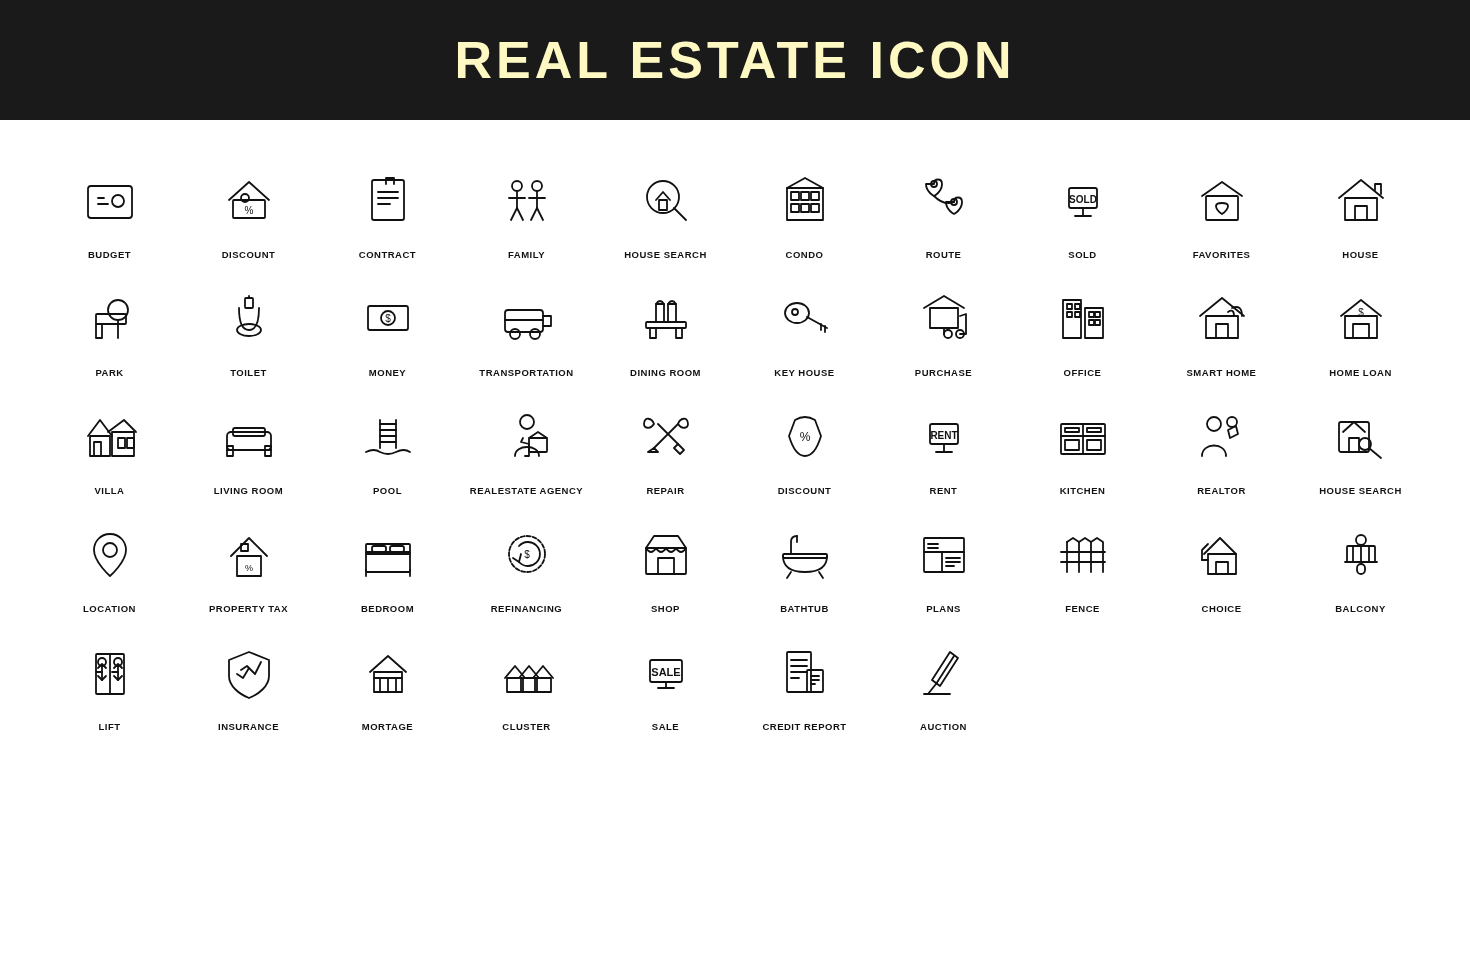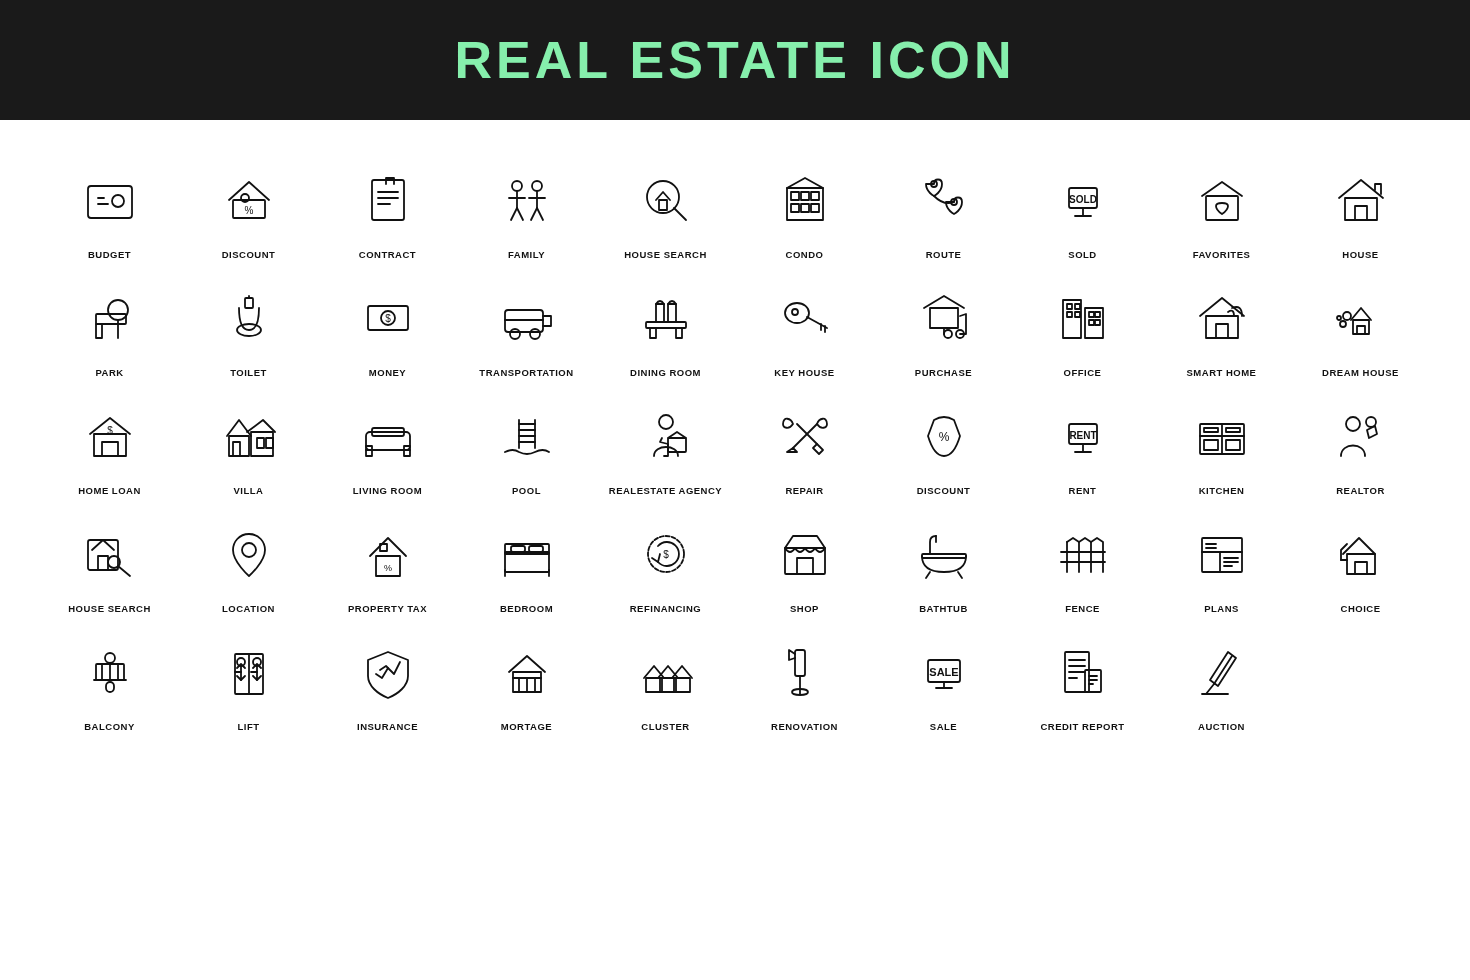--- a/index.html
+++ b/index.html
@@ -4,21 +4,21 @@
   <style>
     * { margin: 0; padding: 0; box-sizing: border-box; }
     body {
       font-family: Arial, sans-serif;
       background: #fff;
       width: 1470px;
       min-height: 980px;
     }
     .header {
       background: #1a1a1a;
-      color: #86efac;
+      color: #fef9c3;
       text-align: center;
       padding: 30px 0;
       font-size: 52px;
       font-weight: 900;
       letter-spacing: 4px;
       text-transform: uppercase;
     }
     .icon-grid {
       display: grid;
       grid-template-columns: repeat(10, 1fr);
@@ -313,33 +313,20 @@
           <path d="M8 28 L30 10 L52 28"></path>
           <rect x="14" y="28" width="32" height="22"></rect>
           <rect x="24" y="36" width="12" height="14"></rect>
           <path d="M36 24 Q42 20 42 28"></path>
           <path d="M40 20 Q50 16 50 28"></path>
         </svg>
     </div>
     <span class="icon-label">SMART HOME</span>
   </div>
 
-  <div class="icon-cell">
-    <div class="icon-img">
-      <svg viewBox="0 0 60 60">
-          <path d="M20 32 L30 20 L40 32"></path>
-          <rect x="22" y="32" width="16" height="14"></rect>
-          <circle cx="16" cy="28" r="4"></circle>
-          <circle cx="12" cy="36" r="3"></circle>
-          <circle cx="8" cy="30" r="2"></circle>
-          <rect x="26" y="38" width="8" height="8"></rect>
-        </svg>
-    </div>
-    <span class="icon-label">DREAM HOUSE</span>
-  </div>
 
   <div class="icon-cell">
     <div class="icon-img">
       <svg viewBox="0 0 60 60">
           <path d="M10 28 L30 12 L50 28"></path>
           <rect x="14" y="28" width="32" height="22"></rect>
           <rect x="22" y="36" width="16" height="14"></rect>
           <text x="30" y="28" font-size="10" stroke="none" fill="#111" text-anchor="middle">$</text>
         </svg>
     </div>
@@ -543,50 +530,50 @@
       <svg viewBox="0 0 60 60">
           <path d="M8 32 Q8 48 30 48 Q52 48 52 32"></path>
           <rect x="8" y="30" width="44" height="4" rx="1"></rect>
           <line x1="16" y1="48" x2="12" y2="54"></line>
           <line x1="44" y1="48" x2="48" y2="54"></line>
           <path d="M16 30 L16 18 Q16 12 22 12"></path>
           <line x1="22" y1="12" x2="22" y2="18"></line>
         </svg>
     </div>
     <span class="icon-label">BATHTUB</span>
-  </div>
-
-  <div class="icon-cell">
-    <div class="icon-img">
-      <svg viewBox="0 0 60 60">
-          <line x1="8" y1="28" x2="52" y2="28"></line>
-          <line x1="8" y1="38" x2="52" y2="38"></line>
-          <path d="M14 18 L14 48"></path>
-          <path d="M14 18 L20 14 L26 18 L26 48"></path>
-          <path d="M26 18 L32 14 L38 18 L38 48"></path>
-          <path d="M38 18 L44 14 L50 18 L50 48"></path>
-        </svg>
-    </div>
-    <span class="icon-label">FENCE</span>
   </div>
 
   <div class="icon-cell">
     <div class="icon-img">
       <svg viewBox="0 0 60 60">
           <rect x="10" y="14" width="40" height="34" rx="1"></rect>
           <line x1="10" y1="28" x2="50" y2="28"></line>
           <line x1="28" y1="28" x2="28" y2="48"></line>
           <line x1="14" y1="20" x2="24" y2="20"></line>
           <line x1="14" y1="24" x2="24" y2="24"></line>
           <line x1="32" y1="34" x2="46" y2="34"></line>
           <line x1="32" y1="38" x2="46" y2="38"></line>
           <line x1="32" y1="42" x2="40" y2="42"></line>
         </svg>
     </div>
     <span class="icon-label">PLANS</span>
+  </div>
+
+  <div class="icon-cell">
+    <div class="icon-img">
+      <svg viewBox="0 0 60 60">
+          <line x1="8" y1="28" x2="52" y2="28"></line>
+          <line x1="8" y1="38" x2="52" y2="38"></line>
+          <path d="M14 18 L14 48"></path>
+          <path d="M14 18 L20 14 L26 18 L26 48"></path>
+          <path d="M26 18 L32 14 L38 18 L38 48"></path>
+          <path d="M38 18 L44 14 L50 18 L50 48"></path>
+        </svg>
+    </div>
+    <span class="icon-label">FENCE</span>
   </div>
 
   <div class="icon-cell">
     <div class="icon-img">
       <svg viewBox="0 0 60 60">
           <path d="M12 30 L28 14 L44 30"></path>
           <rect x="16" y="30" width="28" height="20"></rect>
           <rect x="24" y="38" width="12" height="12"></rect>
           <path d="M10 36 L10 26 L16 20"></path>
           <line x1="10" y1="36" x2="16" y2="36"></line>
@@ -662,31 +649,20 @@
           <rect x="10" y="36" width="16" height="14"></rect>
           <path d="M22 36 L32 24 L42 36"></path>
           <rect x="24" y="36" width="16" height="14"></rect>
           <path d="M36 36 L46 24 L56 36"></path>
           <rect x="38" y="36" width="16" height="14"></rect>
         </svg>
     </div>
     <span class="icon-label">CLUSTER</span>
   </div>
 
-  <div class="icon-cell">
-    <div class="icon-img">
-      <svg viewBox="0 0 60 60">
-          <rect x="20" y="8" width="10" height="26" rx="2"></rect>
-          <path d="M20 12 L14 8 L14 18 L20 16"></path>
-          <line x1="25" y1="34" x2="25" y2="52"></line>
-          <ellipse cx="25" cy="50" rx="8" ry="3"></ellipse>
-        </svg>
-    </div>
-    <span class="icon-label">RENOVATION</span>
-  </div>
 
   <div class="icon-cell">
     <div class="icon-img">
       <svg viewBox="0 0 60 60">
           <rect x="14" y="18" width="32" height="22" rx="2"></rect>
           <text x="30" y="34" font-size="11" fill="#111" stroke="none" text-anchor="middle" font-weight="bold">SALE</text>
           <line x1="30" y1="40" x2="30" y2="46"></line>
           <line x1="22" y1="46" x2="38" y2="46"></line>
         </svg>
     </div>

